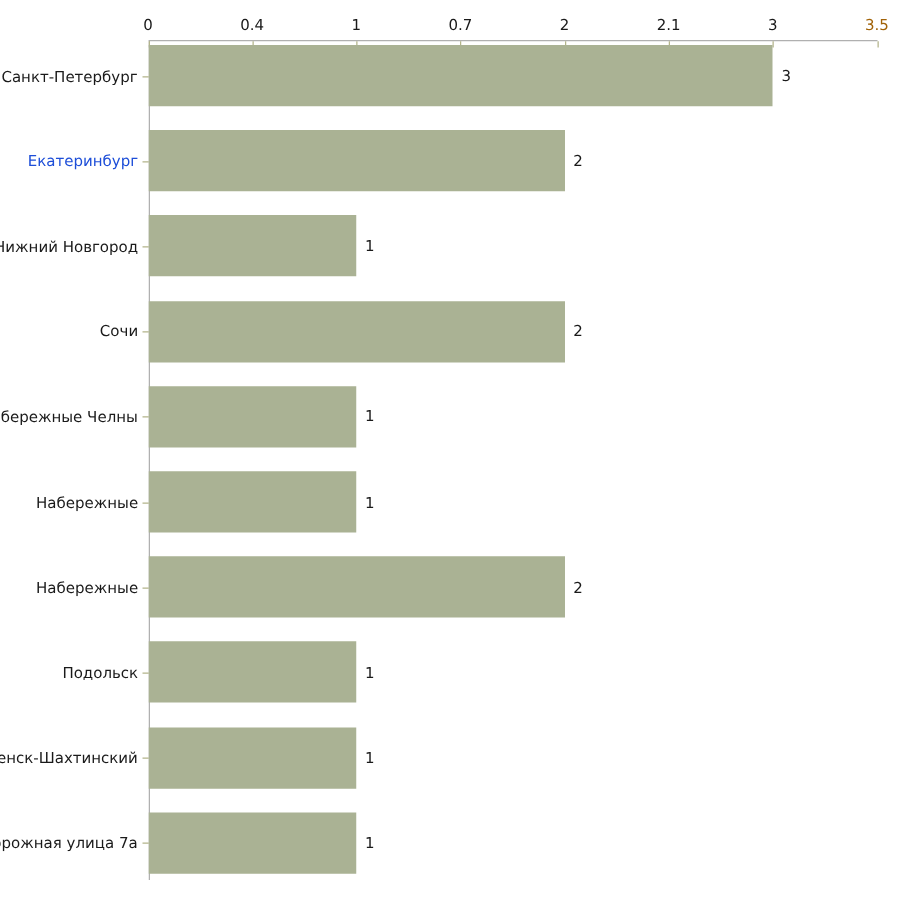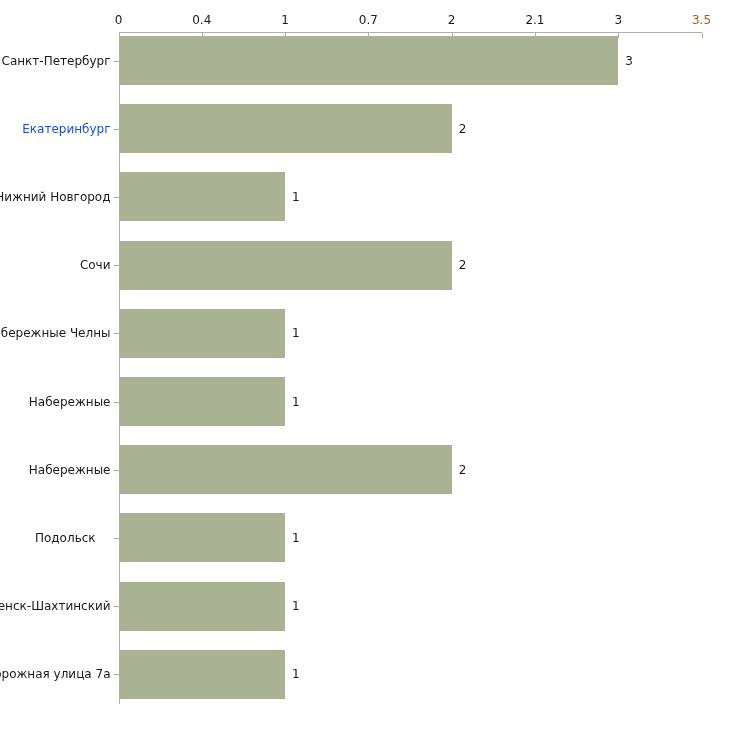--- a/index.html
+++ b/index.html
@@ -139,21 +139,21 @@
       <div class="bar" title="Краснодар: 1" style="left: 118.5px; top: 377px; width: 166.571px; height: 49px; background: rgb(170, 178, 148);"></div>
       <div class="ytick-mark" style="left: 113.5px; top: 402px; background: rgb(179, 180, 138);"></div>
       <div class="cat-label" style="left: 0px; top: 401.5px; width: 110.5px; color: rgb(26, 26, 26);"><span>Набережные</span></div>
       <div class="bar-value" style="left: 292.071px; top: 401.5px; color: rgb(26, 26, 26);">1</div>
       <div class="bar" title="Хабаровск: 2" style="left: 118.5px; top: 445.2px; width: 333.143px; height: 49px; background: rgb(170, 178, 148);"></div>
       <div class="ytick-mark" style="left: 113.5px; top: 470px; background: rgb(179, 180, 138);"></div>
       <div class="cat-label" style="left: 0px; top: 469.7px; width: 110.5px; color: rgb(26, 26, 26);"><span>Набережные</span></div>
       <div class="bar-value" style="left: 458.643px; top: 469.7px; color: rgb(26, 26, 26);">2</div>
       <div class="bar" title="Подольск: 1" style="left: 118.5px; top: 513.4px; width: 166.571px; height: 49px; background: rgb(170, 178, 148);"></div>
       <div class="ytick-mark" style="left: 113.5px; top: 538px; background: rgb(179, 180, 138);"></div>
-      <div class="cat-label" style="left: 0px; top: 537.9px; width: 110.5px; color: rgb(26, 26, 26); text-align: center;"><span>Подольск</span></div>
+      <div class="cat-label" style="left: 0px; top: 537.9px; width: 110.5px; color: rgb(26, 26, 26);"><span>Подольск</span></div>
       <div class="bar-value" style="left: 292.071px; top: 537.9px; color: rgb(26, 26, 26);">1</div>
       <div class="bar" title="Каменск-Шахтинский: 1" style="left: 118.5px; top: 581.6px; width: 166.571px; height: 49px; background: rgb(170, 178, 148);"></div>
       <div class="ytick-mark" style="left: 113.5px; top: 606px; background: rgb(179, 180, 138);"></div>
       <div class="cat-label" style="left: 0px; top: 606.1px; width: 110.5px; color: rgb(26, 26, 26);"><span>Каменск-Шахтинский</span></div>
       <div class="bar-value" style="left: 292.071px; top: 606.1px; color: rgb(26, 26, 26);">1</div>
       <div class="bar" title="Железнодорожная улица 7а: 1" style="left: 118.5px; top: 649.8px; width: 166.571px; height: 49px; background: rgb(170, 178, 148);"></div>
       <div class="ytick-mark" style="left: 113.5px; top: 674px; background: rgb(179, 180, 138);"></div>
       <div class="cat-label" style="left: 0px; top: 674.3px; width: 110.5px; color: rgb(26, 26, 26);"><span>Железнодорожная улица 7а</span></div>
       <div class="bar-value" style="left: 292.071px; top: 674.3px; color: rgb(26, 26, 26);">1</div>
     </div>

